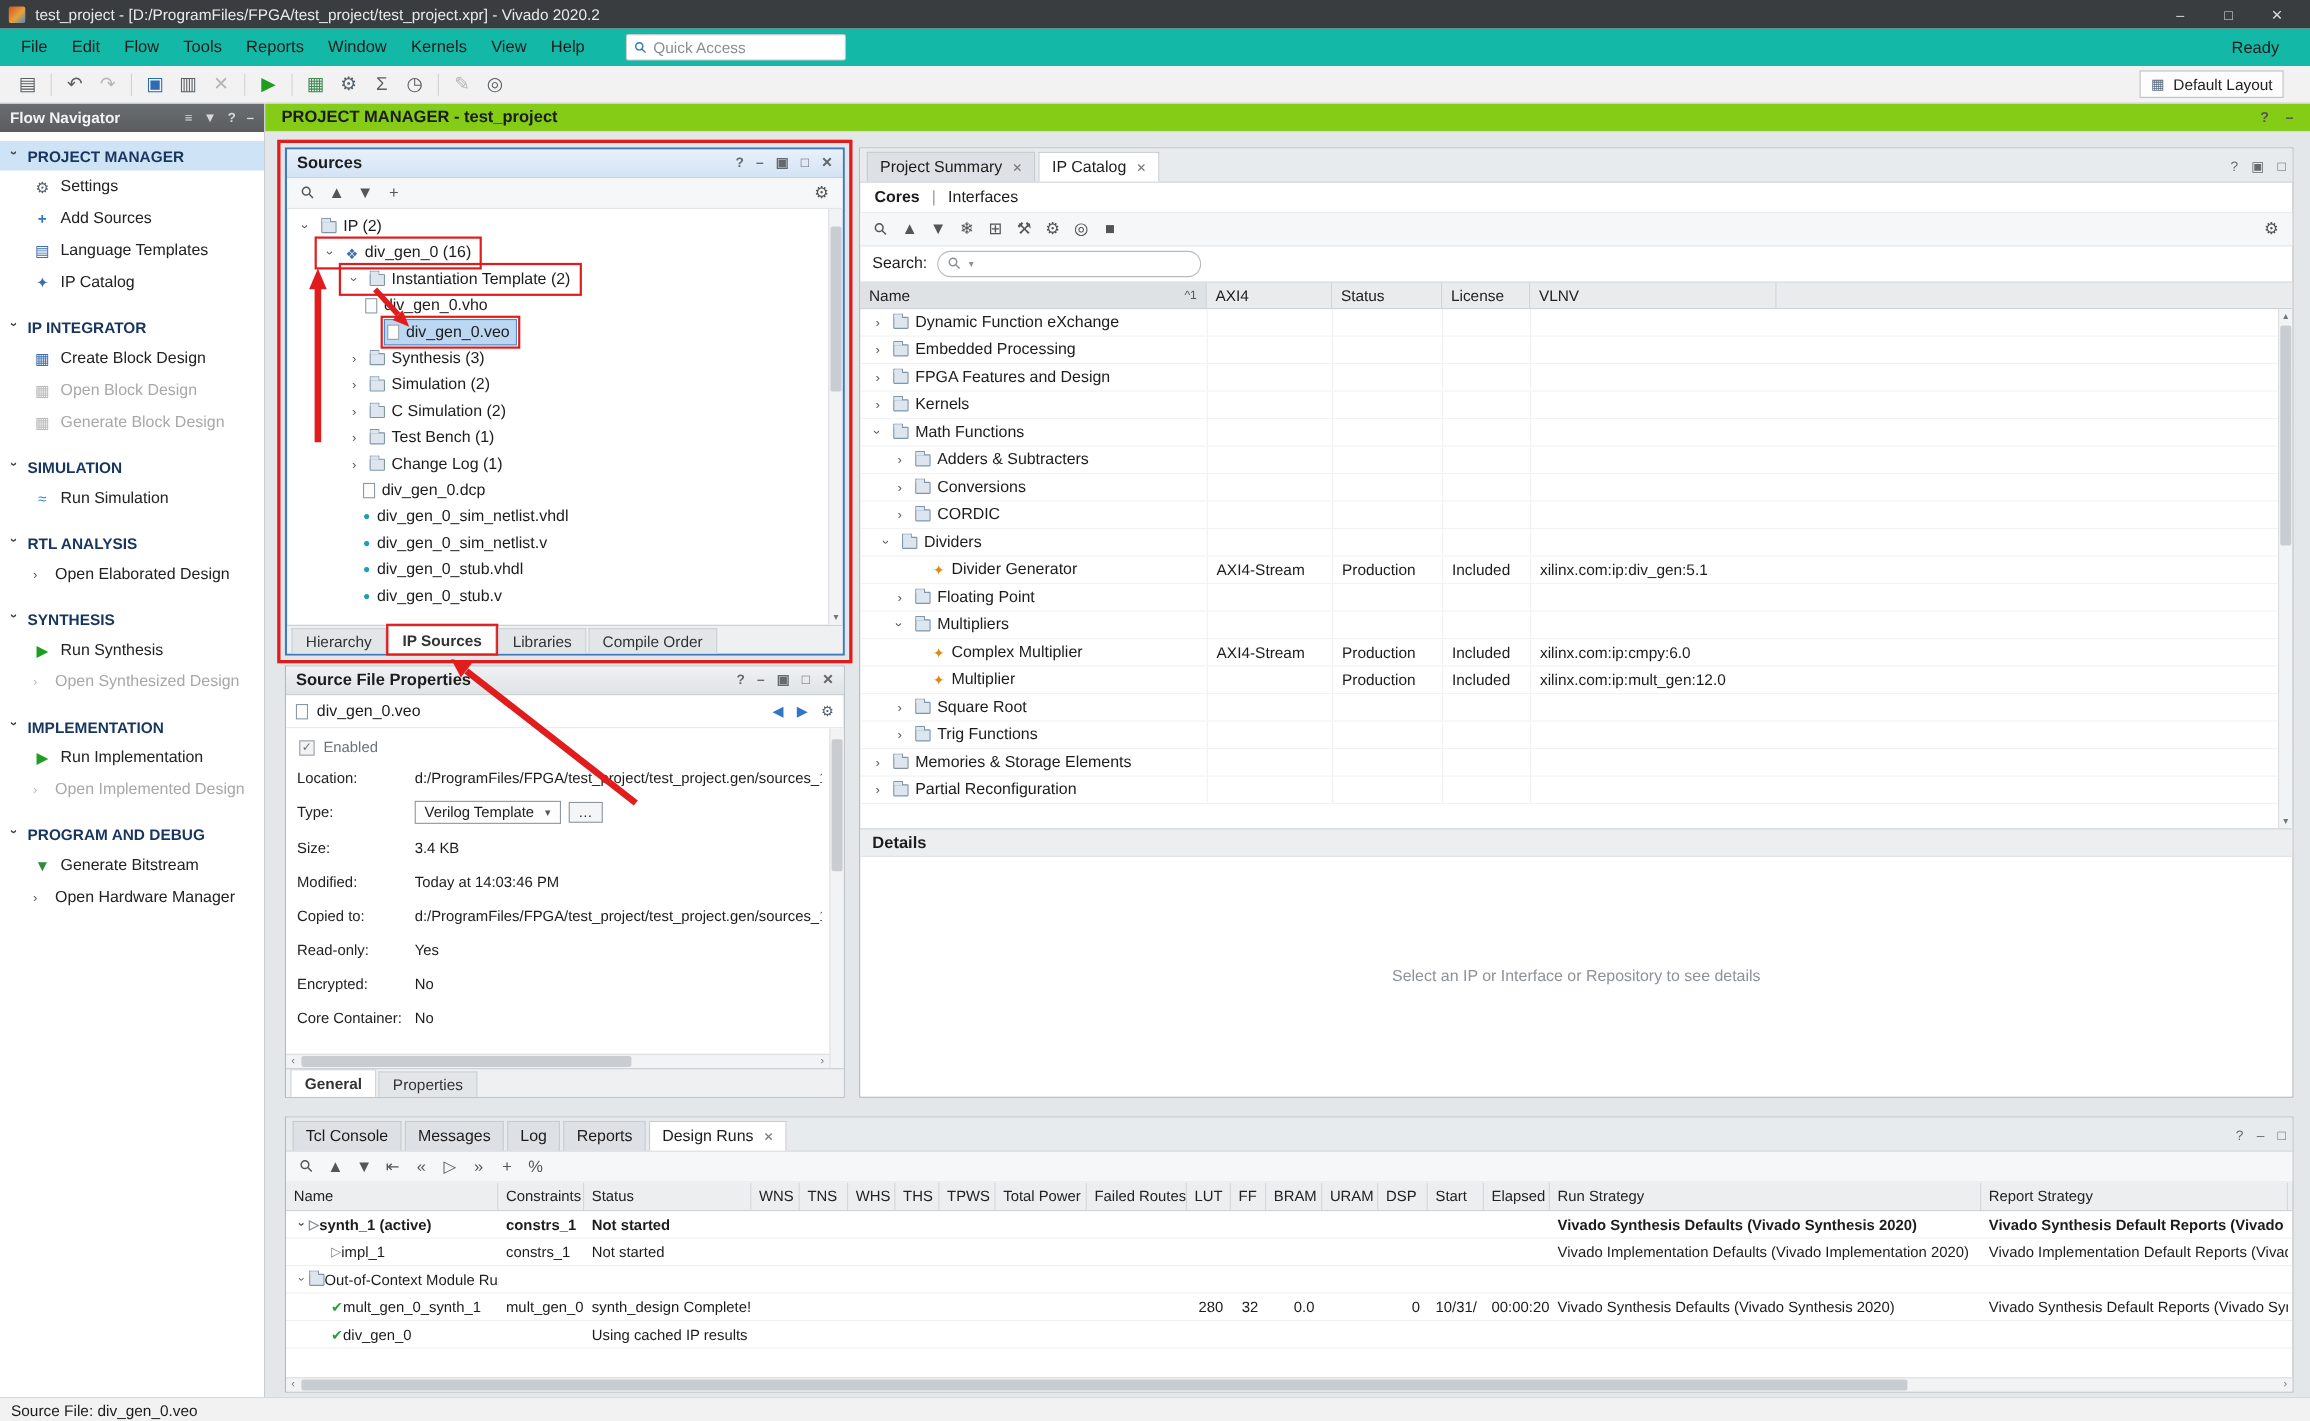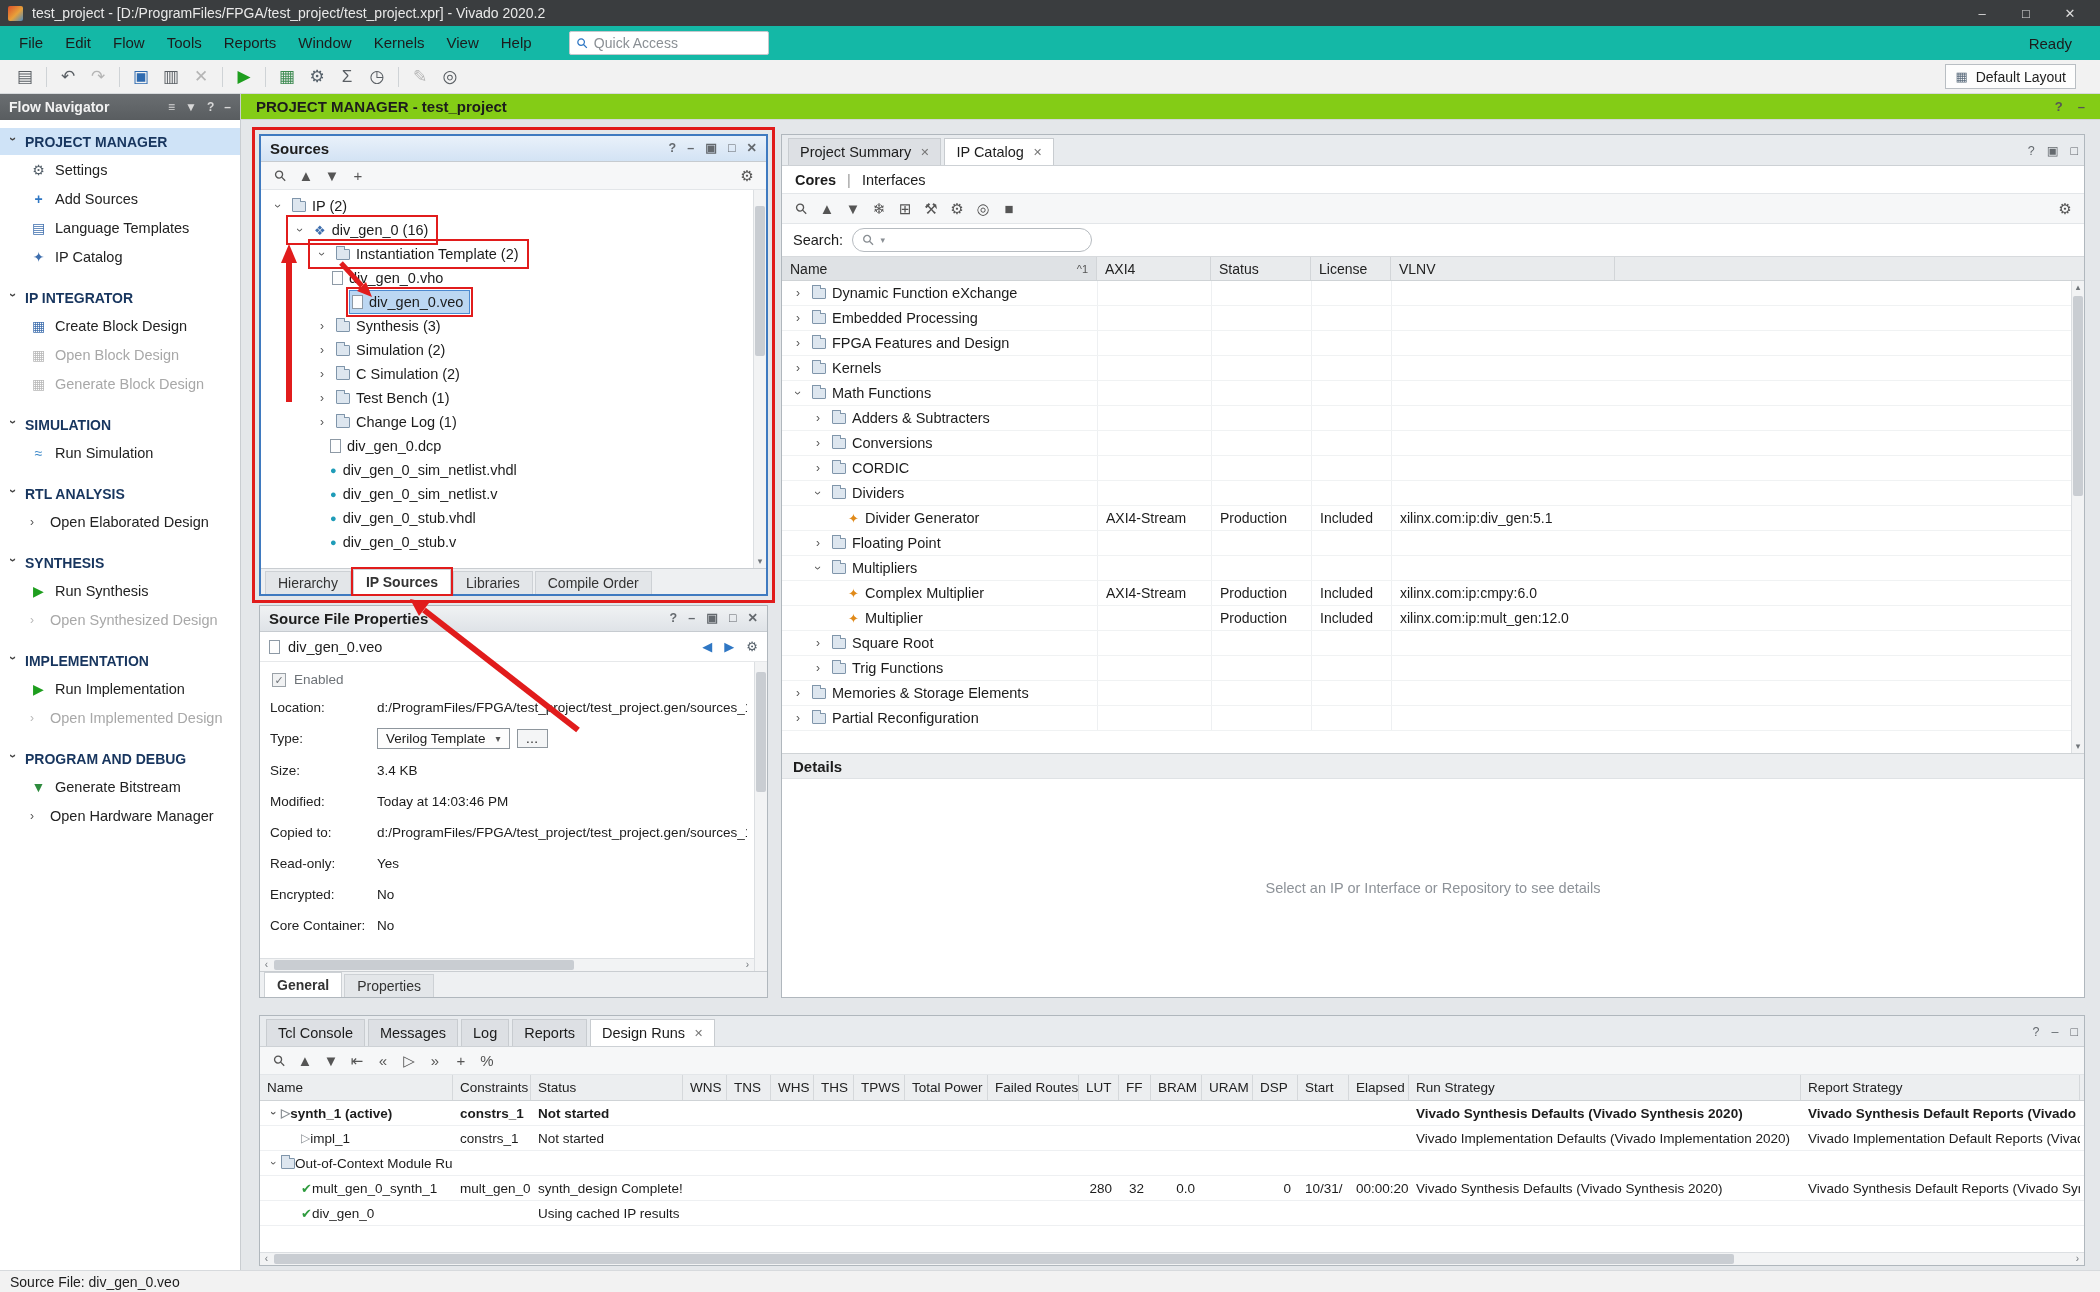--- a/index.html
+++ b/index.html
@@ -705,21 +705,21 @@
               <span class="exp">›</span>
               <span class="fold"></span>
               <span>CORDIC</span>
             </div>
             <div class="ccell" style="flex: 0 0 114px;"></div>
             <div class="ccell" style="flex: 0 0 100px;"></div>
             <div class="ccell" style="flex: 0 0 80px;"></div>
             <div class="ccell" style="flex: 0 0 224px;"></div>
           </div>
           <div class="crow">
-            <div class="cname" style="padding-left: 28px;">
+            <div class="cname" style="padding-left: 16px;">
               <span class="exp open">›</span>
               <span class="fold"></span>
               <span>Dividers</span>
             </div>
             <div class="ccell" style="flex: 0 0 114px;"></div>
             <div class="ccell" style="flex: 0 0 100px;"></div>
             <div class="ccell" style="flex: 0 0 80px;"></div>
             <div class="ccell" style="flex: 0 0 224px;"></div>
           </div>
           <div class="crow">

